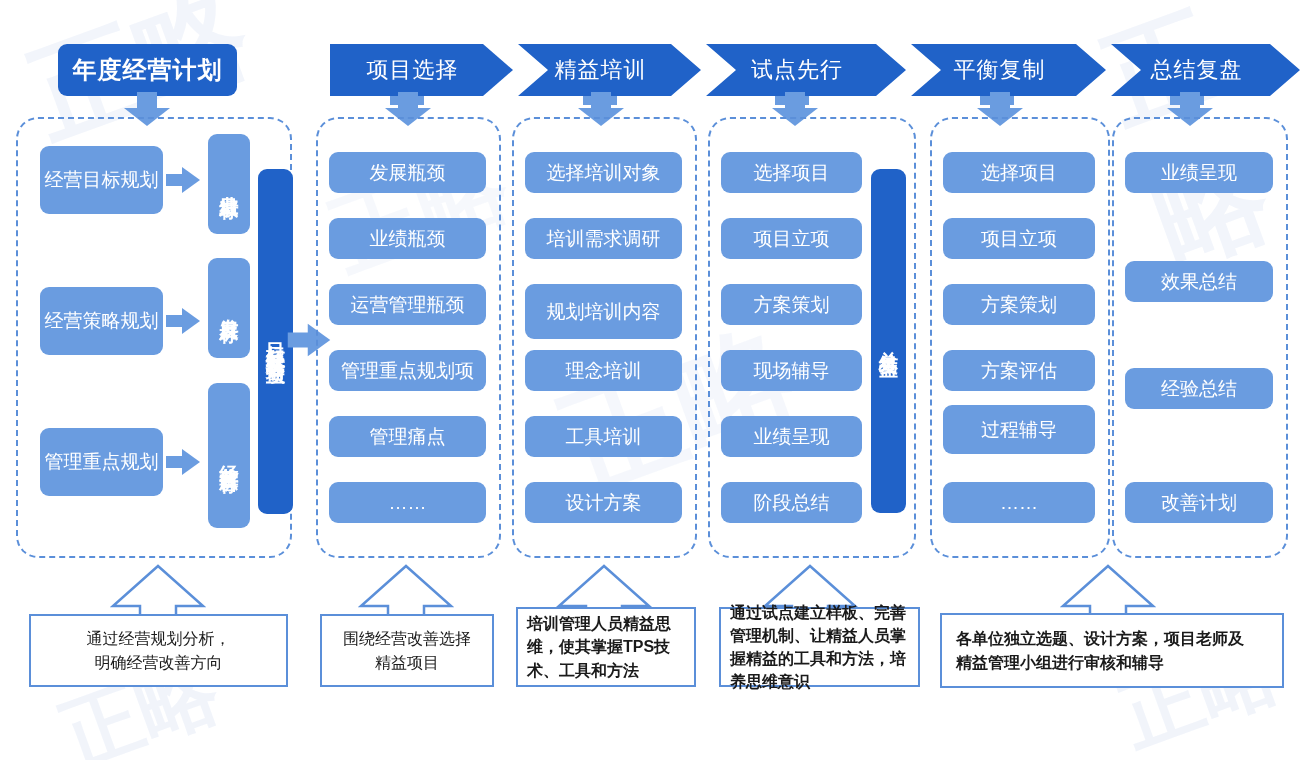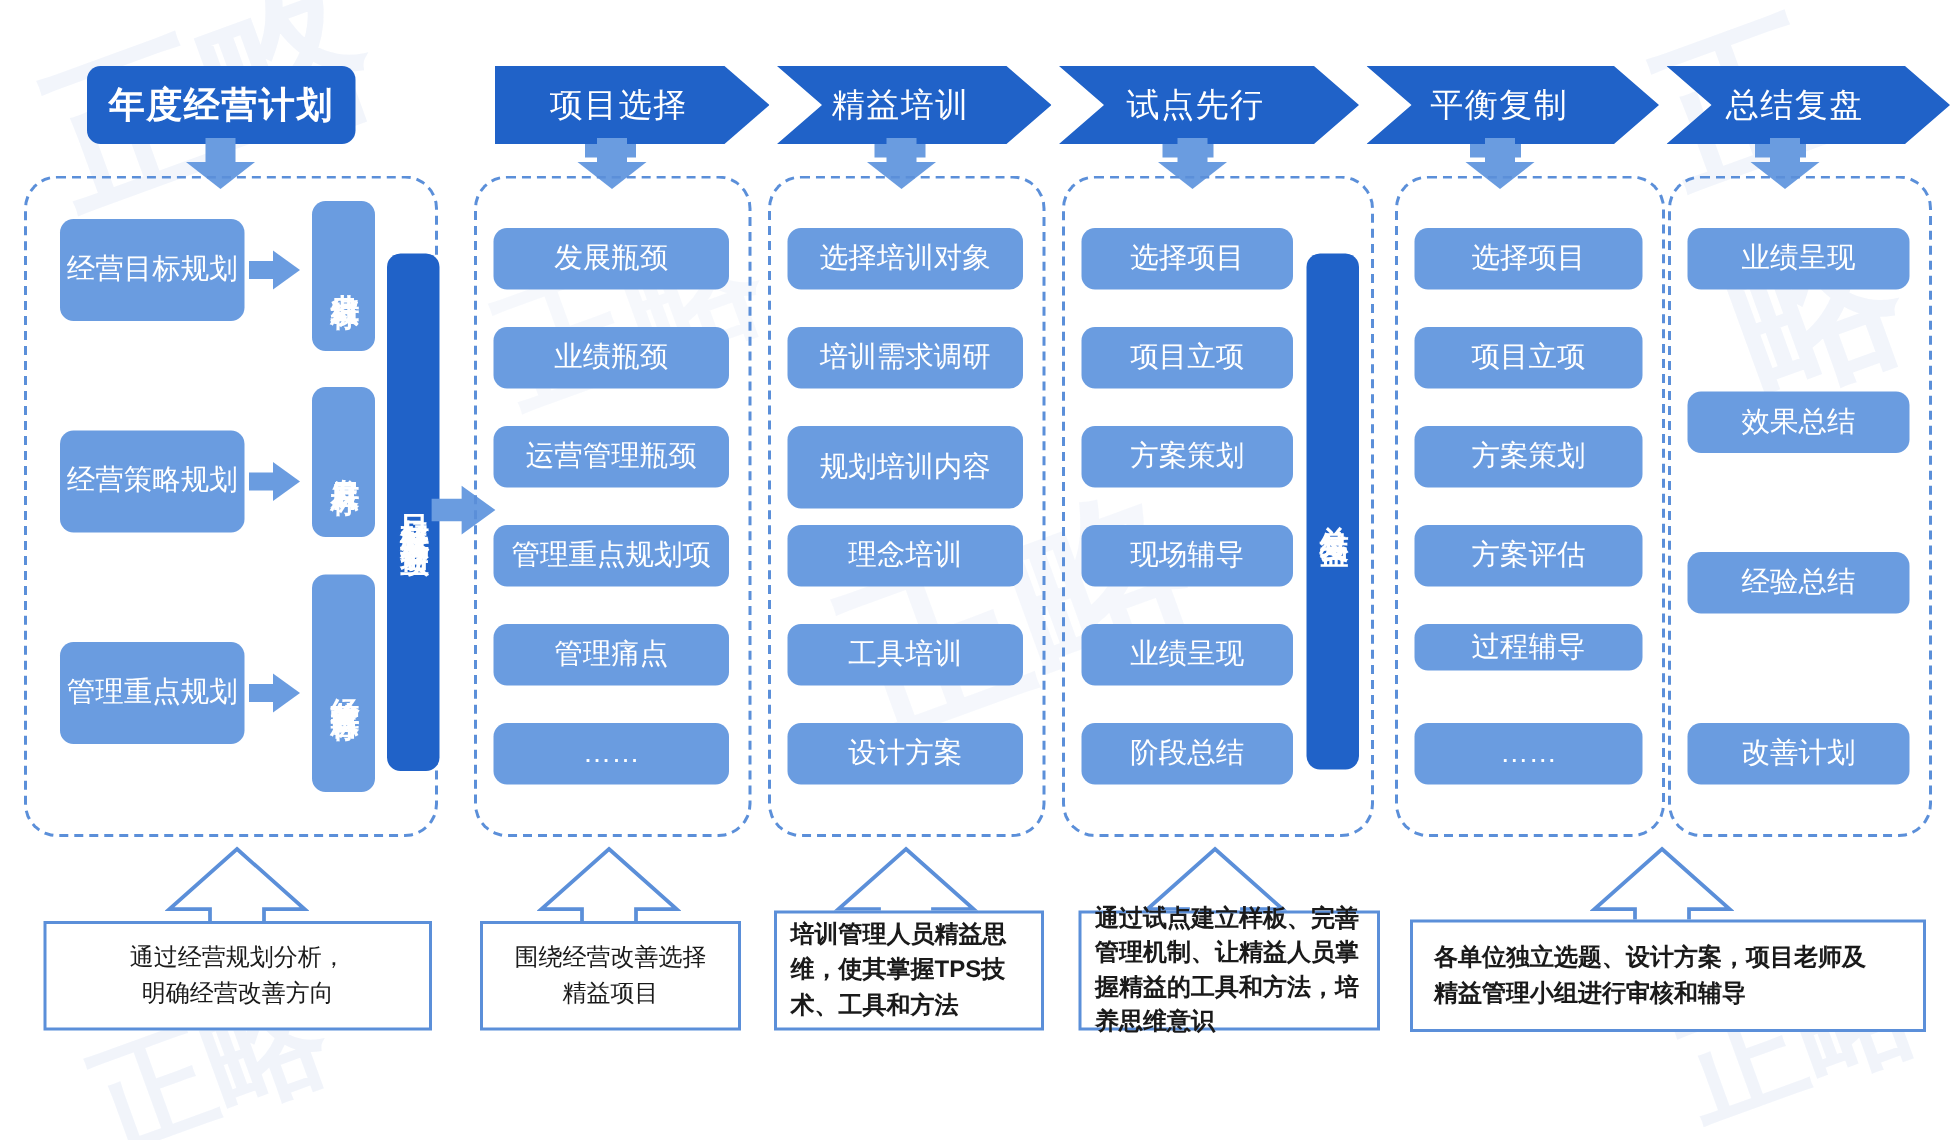--- a/index.html
+++ b/index.html
@@ -218,21 +218,21 @@
     <div class="pill sm" style="left:11px;top:297px;width:141px;height:41px">业绩呈现</div>
     <div class="pill sm" style="left:11px;top:363px;width:141px;height:41px">阶段总结</div>
     <div class="vpill dark" style="left:161px;top:50px;width:35px;height:344px">总结复盘</div>
   </div>
 
   <div class="col" style="left:930px;width:176px;height:437px">
     <div class="pill sm" style="left:11px;top:33px;width:152px;height:41px">选择项目</div>
     <div class="pill sm" style="left:11px;top:99px;width:152px;height:41px">项目立项</div>
     <div class="pill sm" style="left:11px;top:165px;width:152px;height:41px">方案策划</div>
     <div class="pill sm" style="left:11px;top:231px;width:152px;height:41px">方案评估</div>
-    <div class="pill sm" style="left:11px;top:297px;width:152px;height:31px">过程辅导</div>
+    <div class="pill sm" style="left:11px;top:286px;width:152px;height:49px">过程辅导</div>
     <div class="pill sm" style="left:11px;top:363px;width:152px;height:41px">……</div>
   </div>
 
   <div class="col" style="left:1112px;width:172px;height:437px">
     <div class="pill sm" style="left:11px;top:33px;width:148px;height:41px">业绩呈现</div>
     <div class="pill sm" style="left:11px;top:249px;width:148px;height:41px">经验总结</div>
     <div class="pill sm" style="left:11px;top:142px;width:148px;height:41px">效果总结</div>
     <div class="pill sm" style="left:11px;top:363px;width:148px;height:41px">改善计划</div>
   </div>
 

